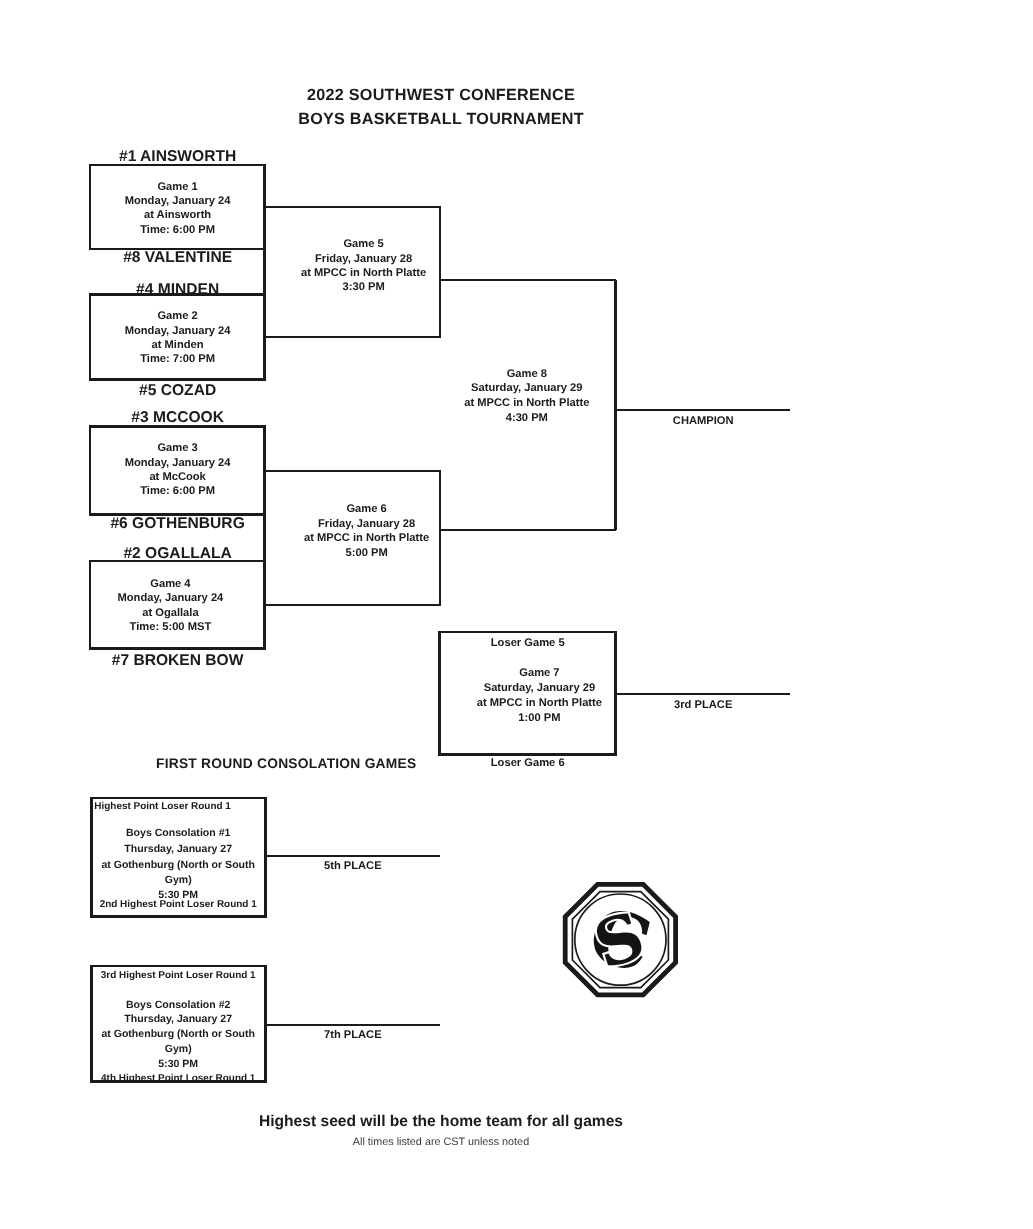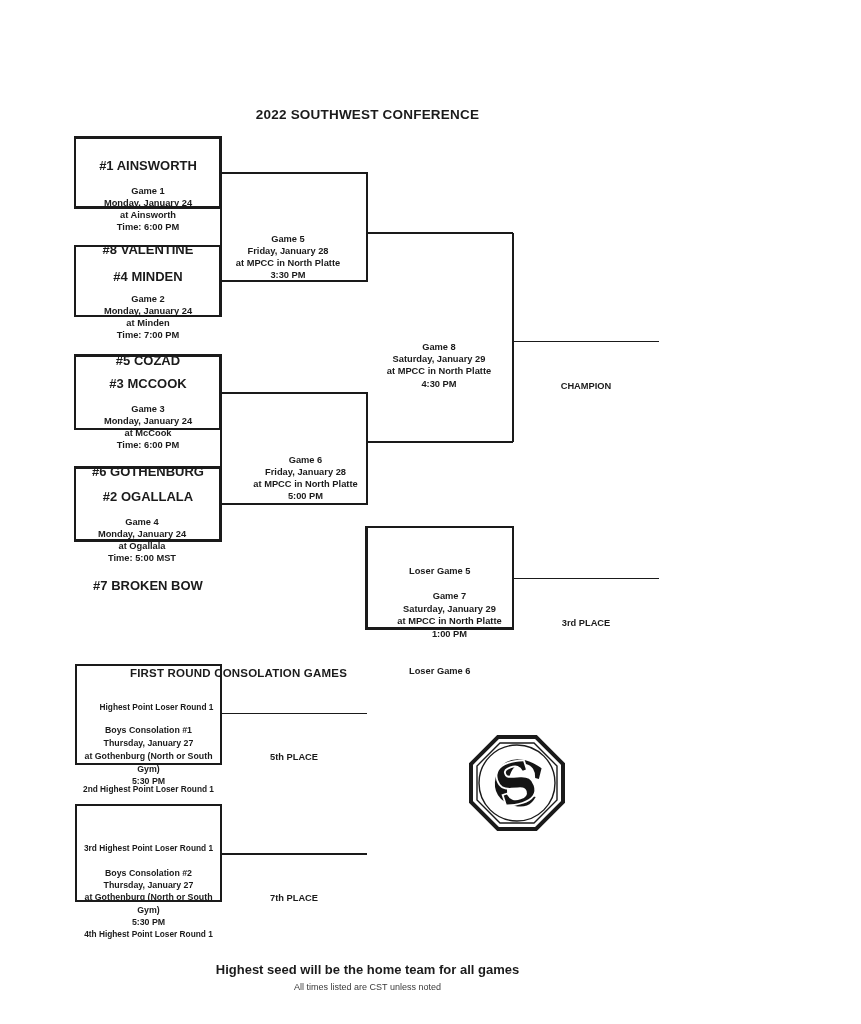--- a/index.html
+++ b/index.html
@@ -1,19 +1,19 @@
 <!DOCTYPE html>
 <html><head>
 <meta charset="utf-8">
 <style>
   html,body{margin:0;padding:0;background:#ffffff;}
   .page{position:relative;width:861px;height:1024px;background:#ffffff;overflow:hidden;
         font-family:"Liberation Sans", sans-serif;color:#1b1b1b;}
   .abs{position:absolute;}
-  .ctr{text-align:center;margin-top:36px;}
+  .ctr{text-align:center;}
   .b{font-weight:700;}
   .title{font-size:13.5px;line-height:20px;letter-spacing:.2px;}
   .team{font-size:13px;line-height:12px;}
   .gl{font-size:9.3px;line-height:12px;}
   .gl div{line-height:inherit;}
   .place{font-size:9.3px;line-height:12px;}
   .chead{font-size:11.5px;line-height:14px;letter-spacing:.2px;}
   .cteam{font-size:8.3px;line-height:11px;}
   .cgl{font-size:8.8px;}
   .footb{font-size:13px;line-height:16px;}
@@ -55,20 +55,21 @@
       <polygon points="563,764 563,802 536,829 498,829 471,802 471,764 498,737 536,737" class="stroke" stroke-width="4"></polygon>
       <polygon points="557,766 557,800 534,823 500,823 477,800 477,766 500,743 534,743" class="stroke" stroke-width="1.4"></polygon>
       <circle cx="517" cy="783" r="38" class="stroke" stroke-width="1.4"></circle>
       <text x="517" y="805" font-family="DejaVu Serif, serif" font-weight="bold" font-size="62" text-anchor="middle" fill="#141414" transform="rotate(14 517 783)">C</text>
       <text x="516" y="802" font-family="DejaVu Serif, serif" font-weight="bold" font-size="54" text-anchor="middle" fill="#141414" stroke="#ffffff" stroke-width="3.5" paint-order="stroke" transform="rotate(-18 517 783)">S</text>
     </g>
   </svg>
 
   <div class="abs ctr b title" style="left:75px;top:69px;width:585px;">
     <div>2022 SOUTHWEST CONFERENCE</div>
+    <div>BOYS BASKETBALL TOURNAMENT</div>
   </div>
 
   <div class="abs ctr b team" style="left:75px;top:124px;width:146px">#1 AINSWORTH</div>
   <div class="abs ctr b gl" style="left:75px;top:149px;width:146px">
     <div>Game 1</div>
     <div>Monday, January 24</div>
     <div>at Ainsworth</div>
     <div>Time: 6:00 PM</div>
   </div>
   <div class="abs ctr b team" style="left:75px;top:208px;width:146px">#8 VALENTINE</div>
@@ -93,21 +94,21 @@
 
   <div class="abs ctr b team" style="left:75px;top:454.7px;width:146px">#2 OGALLALA</div>
   <div class="abs ctr b gl" style="left:64px;top:480px;width:156px">
     <div>Game 4</div>
     <div>Monday, January 24</div>
     <div>at Ogallala</div>
     <div>Time: 5:00 MST</div>
   </div>
   <div class="abs ctr b team" style="left:75px;top:544px;width:146px">#7 BROKEN BOW</div>
 
-  <div class="abs ctr b gl" style="left:215px;top:196.5px;width:146px;line-height:12.2px">
+  <div class="abs ctr b gl" style="left:230px;top:196.5px;width:146px;line-height:12.2px">
     <div>Game 5</div>
     <div>Friday, January 28</div>
     <div>at MPCC in North Platte</div>
     <div>3:30 PM</div>
   </div>
   <div class="abs ctr b gl" style="left:220.5px;top:418.3px;width:170px">
     <div>Game 6</div>
     <div>Friday, January 28</div>
     <div>at MPCC in North Platte</div>
     <div>5:00 PM</div>
@@ -126,21 +127,21 @@
     <div>Game 7</div>
     <div>Saturday, January 29</div>
     <div>at MPCC in North Platte</div>
     <div>1:00 PM</div>
   </div>
   <div class="abs ctr b gl" style="left:366.5px;top:628.7px;width:146.5px">Loser Game 6</div>
   <div class="abs ctr b place" style="left:513px;top:581.3px;width:146px">3rd PLACE</div>
 
   <div class="abs ctr b chead" style="left:92px;top:630px;width:293px">FIRST ROUND CONSOLATION GAMES</div>
 
-  <div class="abs ctr b cteam" style="left:84px;top:666.3px;width:145px">Highest Point Loser Round 1</div>
+  <div class="abs ctr b cteam" style="left:63px;top:666.3px;width:145px">Highest Point Loser Round 1</div>
   <div class="abs ctr b gl cgl" style="left:76px;top:688.3px;width:145px;line-height:12.8px">
     <div>Boys Consolation #1</div>
     <div>Thursday, January 27</div>
     <div>at Gothenburg (North or South Gym)</div>
     <div>5:30 PM</div>
   </div>
   <div class="abs ctr b cteam" style="left:76px;top:748.3px;width:145px">2nd Highest Point Loser Round 1</div>
   <div class="abs ctr b place" style="left:221px;top:714.5px;width:146px">5th PLACE</div>
 
   <div class="abs ctr b cteam" style="left:76px;top:807.3px;width:145px">3rd Highest Point Loser Round 1</div>

